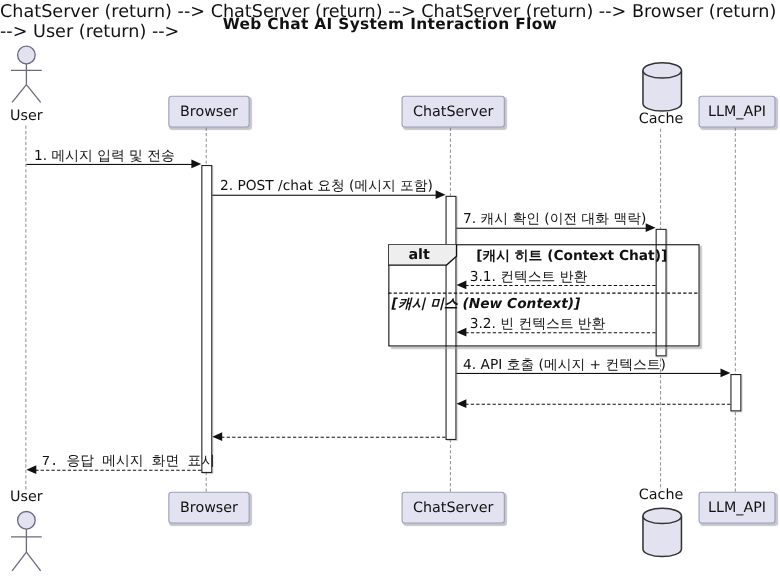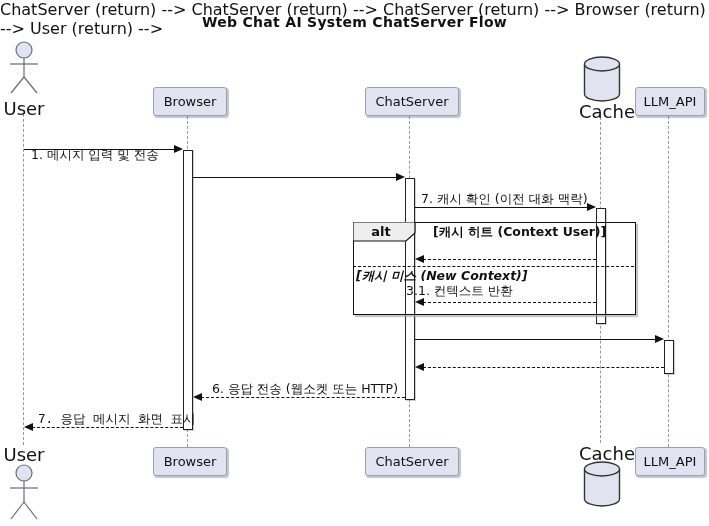--- a/index.html
+++ b/index.html
@@ -11,21 +11,21 @@
   .title{
     position:absolute;left:0;right:0;top:14px;text-align:center;
     font-size:14px;font-weight:bold;letter-spacing:.3px;
   }
   .pbox{
     position:absolute;height:27px;line-height:27px;text-align:center;
     background:#E2E2F0;border:1px solid #9aa0b8;border-radius:3px;
     font-size:13px;box-shadow:1.5px 1.5px 1px rgba(90,90,110,.35);
   }
   .plabel{
-    position:absolute;text-align:center;font-size:18px;white-space:nowrap;
+    position:absolute;text-align:center;font-size:13px;white-space:nowrap;
   }
   .lifeline{
     position:absolute;width:0;border-left:1px dashed #999;
   }
   .activation{
     position:absolute;width:8px;background:#ffffff;border:1px solid #222;
     box-shadow:1px 1px 0 rgba(120,120,120,.35);
   }
   .msg-label{
     position:absolute;font-size:12.5px;white-space:nowrap;
@@ -55,21 +55,21 @@
     position:absolute;height:0;border-top:1px dashed #111;
   }
   svg{display:block;}
 </style>
 </head>
 <body>
 
 <div class="canvas">
 
   
-  <div class="title">Web Chat AI System ChatServer Flow</div>
+  <div class="title">Web Chat AI System Interaction Flow</div>
 
   
   <div class="lifeline" style="left:23px;top:114px;height:331px;"></div>
   <div class="lifeline" style="left:187px;top:116px;height:331px;"></div>
   <div class="lifeline" style="left:409px;top:116px;height:331px;"></div>
   <div class="lifeline" style="left:600px;top:117px;height:326px;"></div>
   <div class="lifeline" style="left:668px;top:116px;height:331px;"></div>
 
   
   <div style="position:absolute;left:6px;top:40px;">
@@ -96,66 +96,68 @@
 
   <div class="pbox" style="left:635px;top:87px;width:68px;">LLM_API</div>
 
   
   <div class="activation" style="left:183px;top:150px;height:278px;"></div>
   <div class="activation" style="left:405px;top:178px;height:220px;"></div>
   <div class="activation" style="left:596px;top:208px;height:114px;"></div>
   <div class="activation" style="left:664px;top:340px;height:32px;"></div>
 
   
-  <div class="msg-label" style="left:31px;top:147px;text-align:right;">1. 메시지 입력 및 전송</div>
+  <div class="msg-label" style="left:31px;top:133px;text-align:right;">1. 메시지 입력 및 전송</div>
   <div class="line-solid" style="left:24px;top:149px;width:153px;"></div>
   <div class="head-right" style="left:174px;top:145px;"></div>
 
   
+  <div class="msg-label" style="left:200px;top:161px;">2. POST /chat 요청 (메시지 포함)</div>
   <div class="line-solid" style="left:193px;top:177px;width:206px;"></div>
   <div class="head-right" style="left:396px;top:173px;"></div>
 
   
   <div class="msg-label" style="left:421px;top:191px;">7. 캐시 확인 (이전 대화 맥락)</div>
   <div class="line-solid" style="left:415px;top:207px;width:175px;"></div>
   <div class="head-right" style="left:587px;top:203px;"></div>
 
   
   <div class="alt-frame" style="left:353px;top:222px;width:281px;height:91px;"></div>
   <div class="alt-pentagon" style="left:353px;top:222px;">
     <svg width="64" height="20" viewBox="0 0 64 20">
       <polygon points="0,0 62,0 62,11 53,19 0,19" fill="#EEEEEE" stroke="#111" stroke-width="1.2"></polygon>
     </svg>
   </div>
   <div class="alt-keyword" style="left:353px;top:224px;width:56px;">alt</div>
-  <div class="alt-cond" style="left:433px;top:224px;">[캐시 히트 (Context User)]</div>
+  <div class="alt-cond" style="left:433px;top:224px;">[캐시 히트 (Context Chat)]</div>
 
    ChatServer (return) --&gt;
-  <div class="msg-label" style="left:406px;top:243px;margin-top:40px;">3.1. 컨텍스트 반환</div>
+  <div class="msg-label" style="left:427px;top:243px;">3.1. 컨텍스트 반환</div>
   <div class="line-dashed" style="left:423px;top:259px;width:173px;"></div>
   <div class="head-left" style="left:415px;top:255px;"></div>
 
   
   <div class="alt-divider" style="left:353px;top:266px;width:281px;"></div>
   <div class="alt-cond" style="left:356px;top:268px;font-style:italic;">[캐시 미스 (New Context)]</div>
 
    ChatServer (return) --&gt;
+  <div class="msg-label" style="left:427px;top:286px;">3.2. 빈 컨텍스트 반환</div>
   <div class="line-dashed" style="left:423px;top:302px;width:173px;"></div>
   <div class="head-left" style="left:415px;top:298px;"></div>
 
   
+  <div class="msg-label" style="left:421px;top:323px;">4. API 호출 (메시지 + 컨텍스트)</div>
   <div class="line-solid" style="left:415px;top:339px;width:243px;"></div>
   <div class="head-right" style="left:655px;top:335px;"></div>
 
    ChatServer (return) --&gt;
   <div class="line-dashed" style="left:423px;top:367px;width:241px;"></div>
   <div class="head-left" style="left:415px;top:363px;"></div>
 
    Browser (return) --&gt;
-  <div class="msg-label" style="left:212px;top:381px;">6. 응답 전송 (웹소켓 또는 HTTP)</div>
   <div class="line-dashed" style="left:201px;top:397px;width:204px;"></div>
   <div class="head-left" style="left:193px;top:393px;"></div>
 
    User (return) --&gt;
   <div class="msg-label" style="left:38px;top:411px;font-family:Liberation Mono, monospace;">7. 응답 메시지 화면 표시</div>
   <div class="line-dashed" style="left:32px;top:427px;width:151px;"></div>
   <div class="head-left" style="left:24px;top:423px;"></div>
 
   
   <div class="plabel" style="left:2px;top:444px;width:44px;">User</div>

